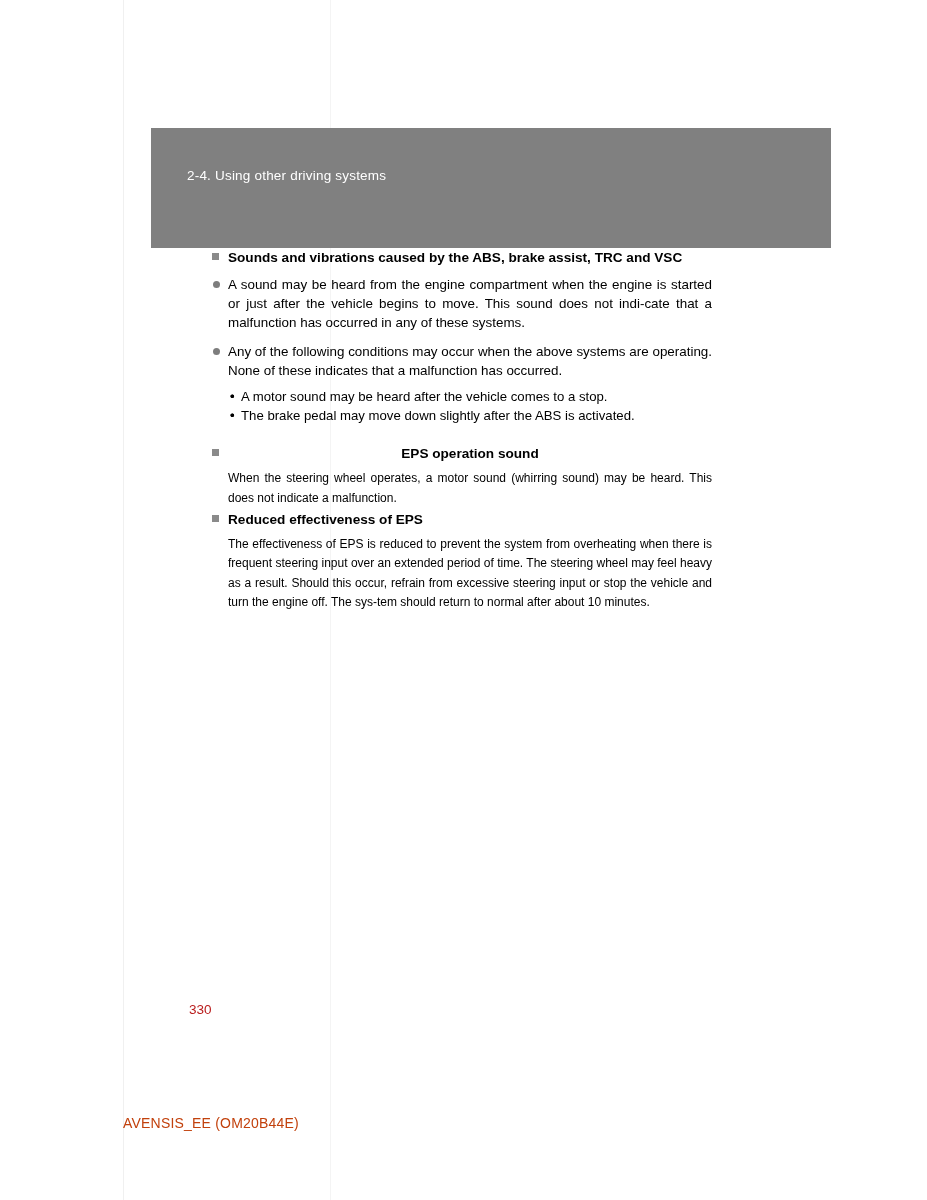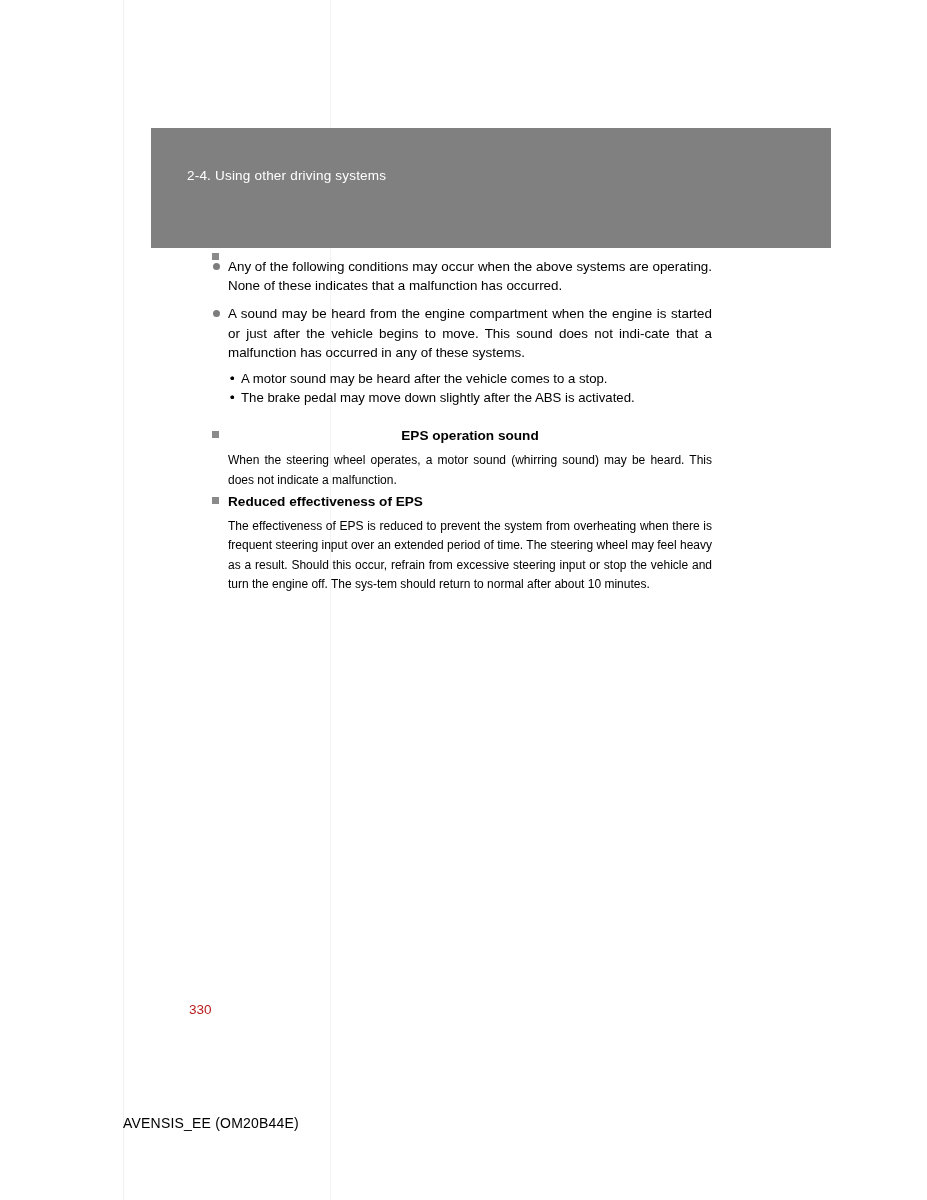--- a/index.html
+++ b/index.html
@@ -140,48 +140,49 @@
     top: 1002px;
     font-size: 13.5px;
     color: #b91c1c;
   }
 
   .footer-code {
     position: absolute;
     left: 123px;
     top: 1115px;
     font-size: 14px;
-    color: #000000;
+    color: #c2410c;
     letter-spacing: 0.2px;
   }
 </style>
 </head>
 <body>
 
 <div class="scan-edge-left"></div>
 <div class="scan-edge-right"></div>
 
 <div class="header-band">
   <div class="section-label">2-4. Using other driving systems</div>
 </div>
 
 <div class="content">
 
   <div class="h-block">
     <span class="sq"></span>
+    <span class="h-text">Sounds and vibrations caused by the ABS, brake assist, TRC and VSC</span>
+  </div>
+
+  <div class="r-block">
+    <span class="dot"></span>
+    <p>A sound may be heard from the engine compartment when the engine is started or just after the vehicle begins to move. This sound does not indi-cate that a malfunction has occurred in any of these systems.</p>
   </div>
 
   <div class="r-block">
     <span class="dot"></span>
     <p>Any of the following conditions may occur when the above systems are operating. None of these indicates that a malfunction has occurred.</p>
-  </div>
-
-  <div class="r-block">
-    <span class="dot"></span>
-    <p>A sound may be heard from the engine compartment when the engine is started or just after the vehicle begins to move. This sound does not indi-cate that a malfunction has occurred in any of these systems.</p>
   </div>
 
   <ul class="dash-list">
     <li><span class="mdot">•</span></li>
     <li><span class="mdot">•</span><span>A motor sound may be heard after the vehicle comes to a stop.</span></li>
     <li><span class="mdot">•</span></li>
     <li><span class="mdot">•</span><span>The brake pedal may move down slightly after the ABS is activated.</span></li>
   </ul>
 
   <div class="h-block gap-top-lg">

